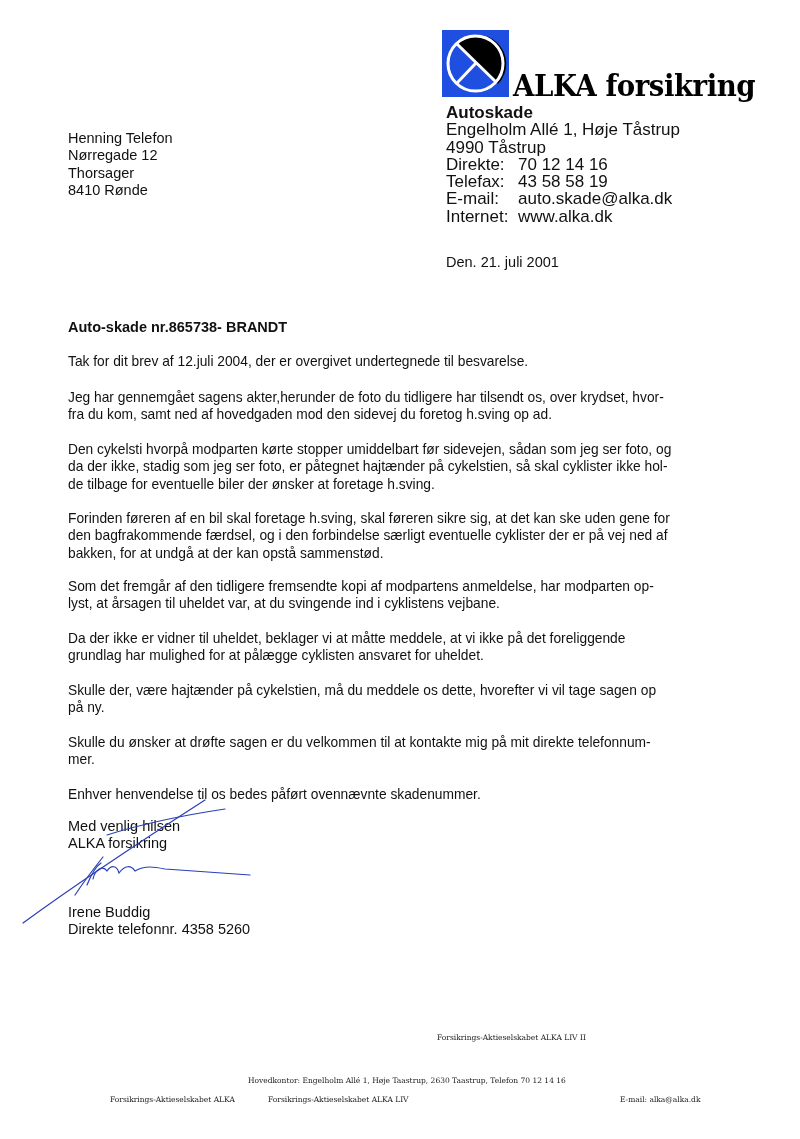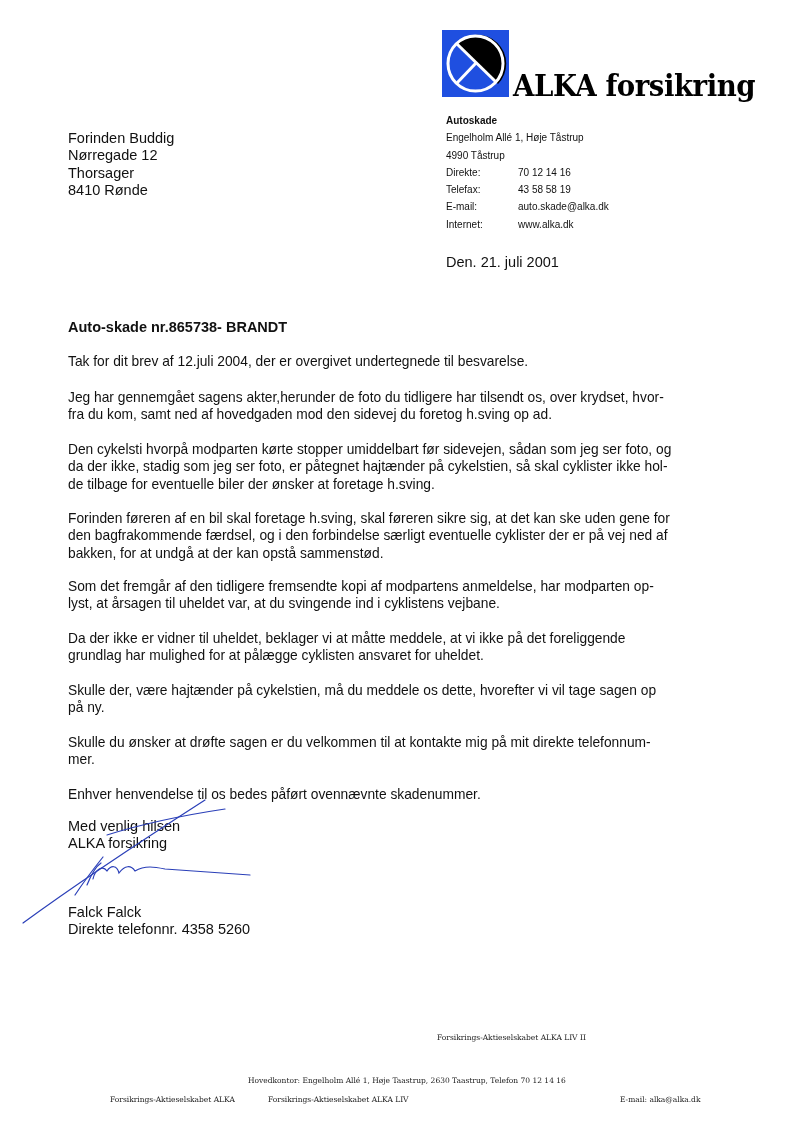--- a/index.html
+++ b/index.html
@@ -10,21 +10,21 @@
     .abs { position: absolute; }
     
     #logo-mark { left: 442px; top: 30px; width: 67px; height: 67px; }
     #logo-text {
       left: 513px; top: 68px;
       font-family: "DejaVu Serif", serif; font-weight: bold;
       font-size: 30px; letter-spacing: -0.5px; color: #000; white-space: nowrap;
       transform: scaleX(0.92); transform-origin: left top;
     }
     
-    #sender { left: 446px; top: 112px; font-size: 10px; line-height: 17.3px; }
+    #sender { left: 446px; top: 104px; font-size: 17px; line-height: 17.3px; }
     #sender .dept { font-weight: bold; }
     #sender .row { display: flex; }
     #sender .lbl { width: 72px; }
     #date { left: 446px; top: 254px; font-size: 14.5px; }
     
     #recipient { left: 68px; top: 130px; font-size: 14.5px; line-height: 17.3px; }
     
     #subject { left: 68px; top: 319px; font-size: 14.5px; font-weight: bold; }
     .para {
       position: absolute; left: 68px; width: 680px;
@@ -52,21 +52,21 @@
 <svg id="logo-mark" class="abs" viewBox="0 0 67 67">
   <rect x="0" y="0" width="67" height="67" fill="#1f4fe0"></rect>
   <path d="M14.5 13.5 A27 27 0 0 1 56 54 Z" fill="#000"></path>
   <circle cx="33.5" cy="33.5" r="27.5" fill="none" stroke="#fff" stroke-width="3"></circle>
   <line x1="14.5" y1="13.5" x2="54" y2="52" stroke="#fff" stroke-width="3"></line>
   <line x1="34" y1="33" x2="14" y2="54" stroke="#fff" stroke-width="3"></line>
 </svg>
 <div id="logo-text" class="abs">ALKA forsikring</div>
 
 <div id="recipient" class="abs">
-  <div>Forinden Buddig</div>
+  <div>Henning Telefon</div>
   <div>Nørregade 12</div>
   <div>Thorsager</div>
   <div>8410 Rønde</div>
 </div>
 
 <div id="sender" class="abs">
   <div class="dept">Autoskade</div>
   <div>Engelholm Allé 1, Høje Tåstrup</div>
   <div>4990 Tåstrup</div>
   <div class="row">
@@ -136,21 +136,21 @@
   <g fill="none" stroke="#2a3fb8" stroke-width="1.2" stroke-linecap="round">
     <path d="M8 128 C60 90 120 50 190 5"></path>
     <path d="M92 40 C130 28 170 20 210 14"></path>
     <path d="M60 100 C70 85 80 72 88 62"></path>
     <path d="M78 84 C80 74 88 70 92 76 C96 70 102 70 104 78 C110 70 116 70 120 76 C130 70 140 72 150 74 C180 76 210 78 235 80"></path>
     <path d="M72 90 C76 80 80 72 86 68"></path>
   </g>
 </svg>
 
 <div id="signer" class="abs">
-  <div>Falck Falck</div>
+  <div>Irene Buddig</div>
   <div>Direkte telefonnr. 4358 5260</div>
 </div>
 
 <div id="foot-hq" class="foot">Hovedkontor: Engelholm Allé 1, Høje Taastrup, 2630 Taastrup, Telefon 70 12 14 16</div>
 <div id="foot-c1" class="foot">Forsikrings-Aktieselskabet ALKA</div>
 <div id="foot-c2" class="foot">Forsikrings-Aktieselskabet ALKA LIV</div>
 <div id="foot-c3" class="foot">Forsikrings-Aktieselskabet ALKA LIV II</div>
 <div id="foot-email" class="foot">E-mail: alka@alka.dk</div>
 
 </body></html>

